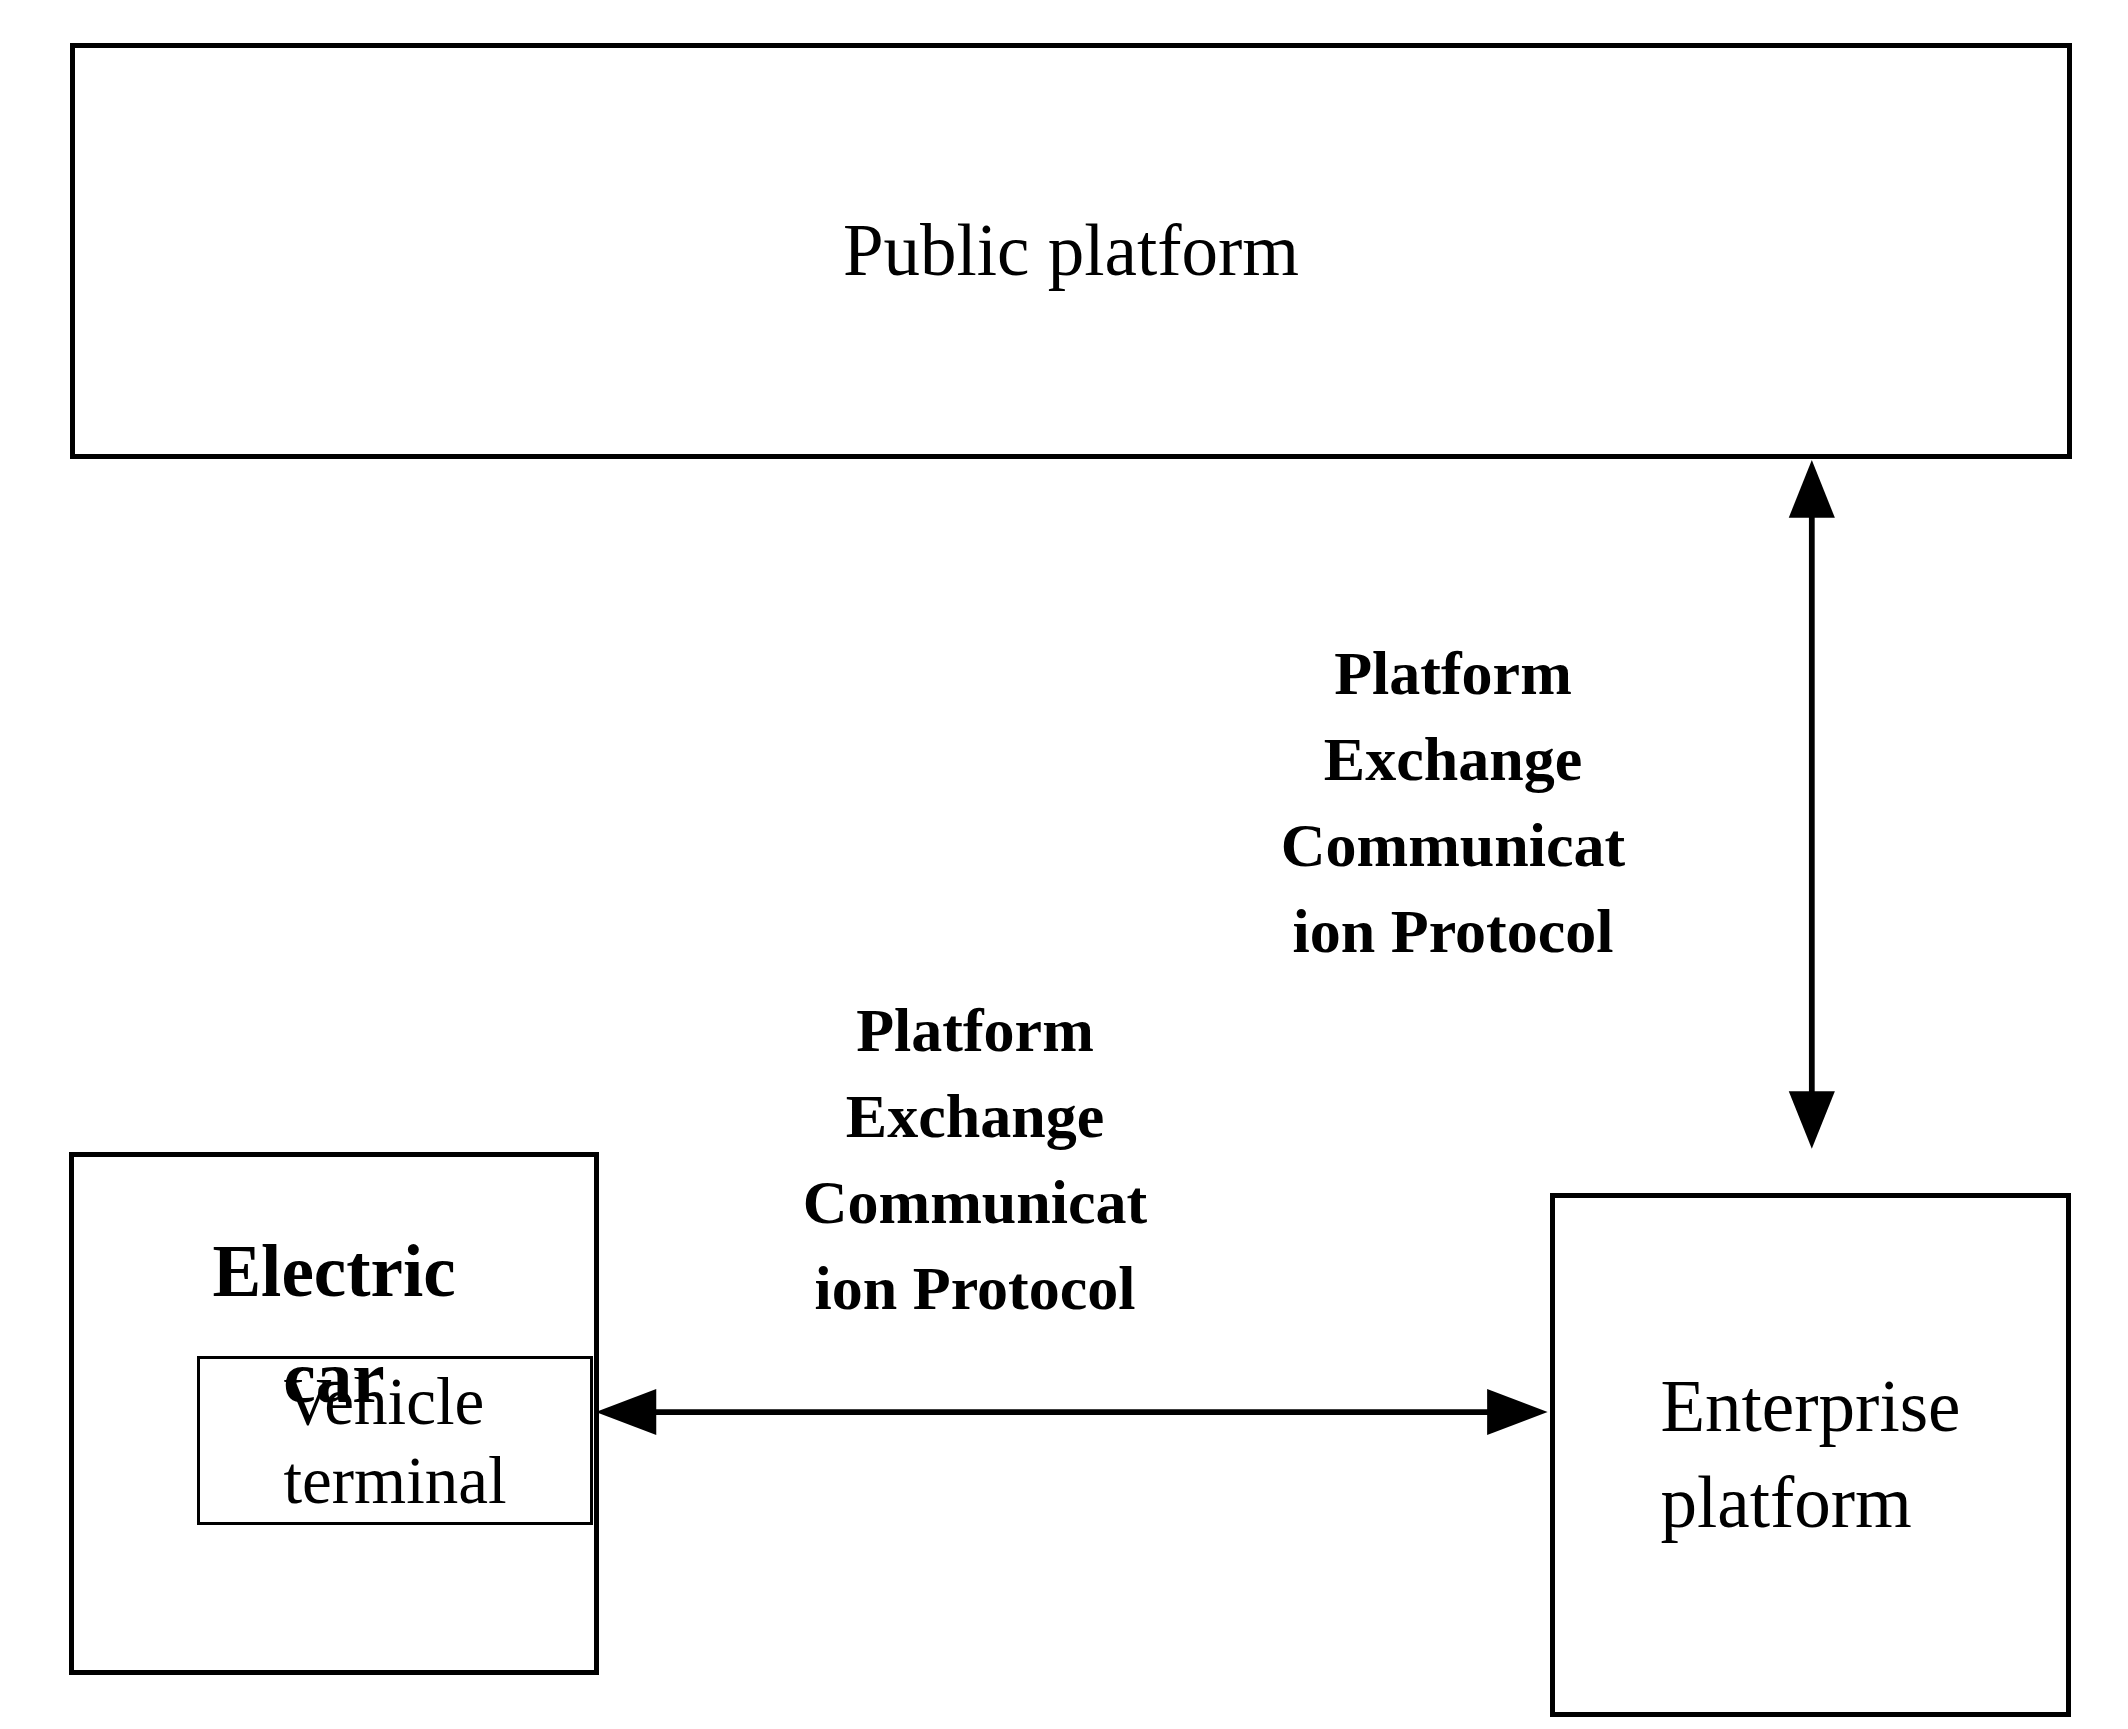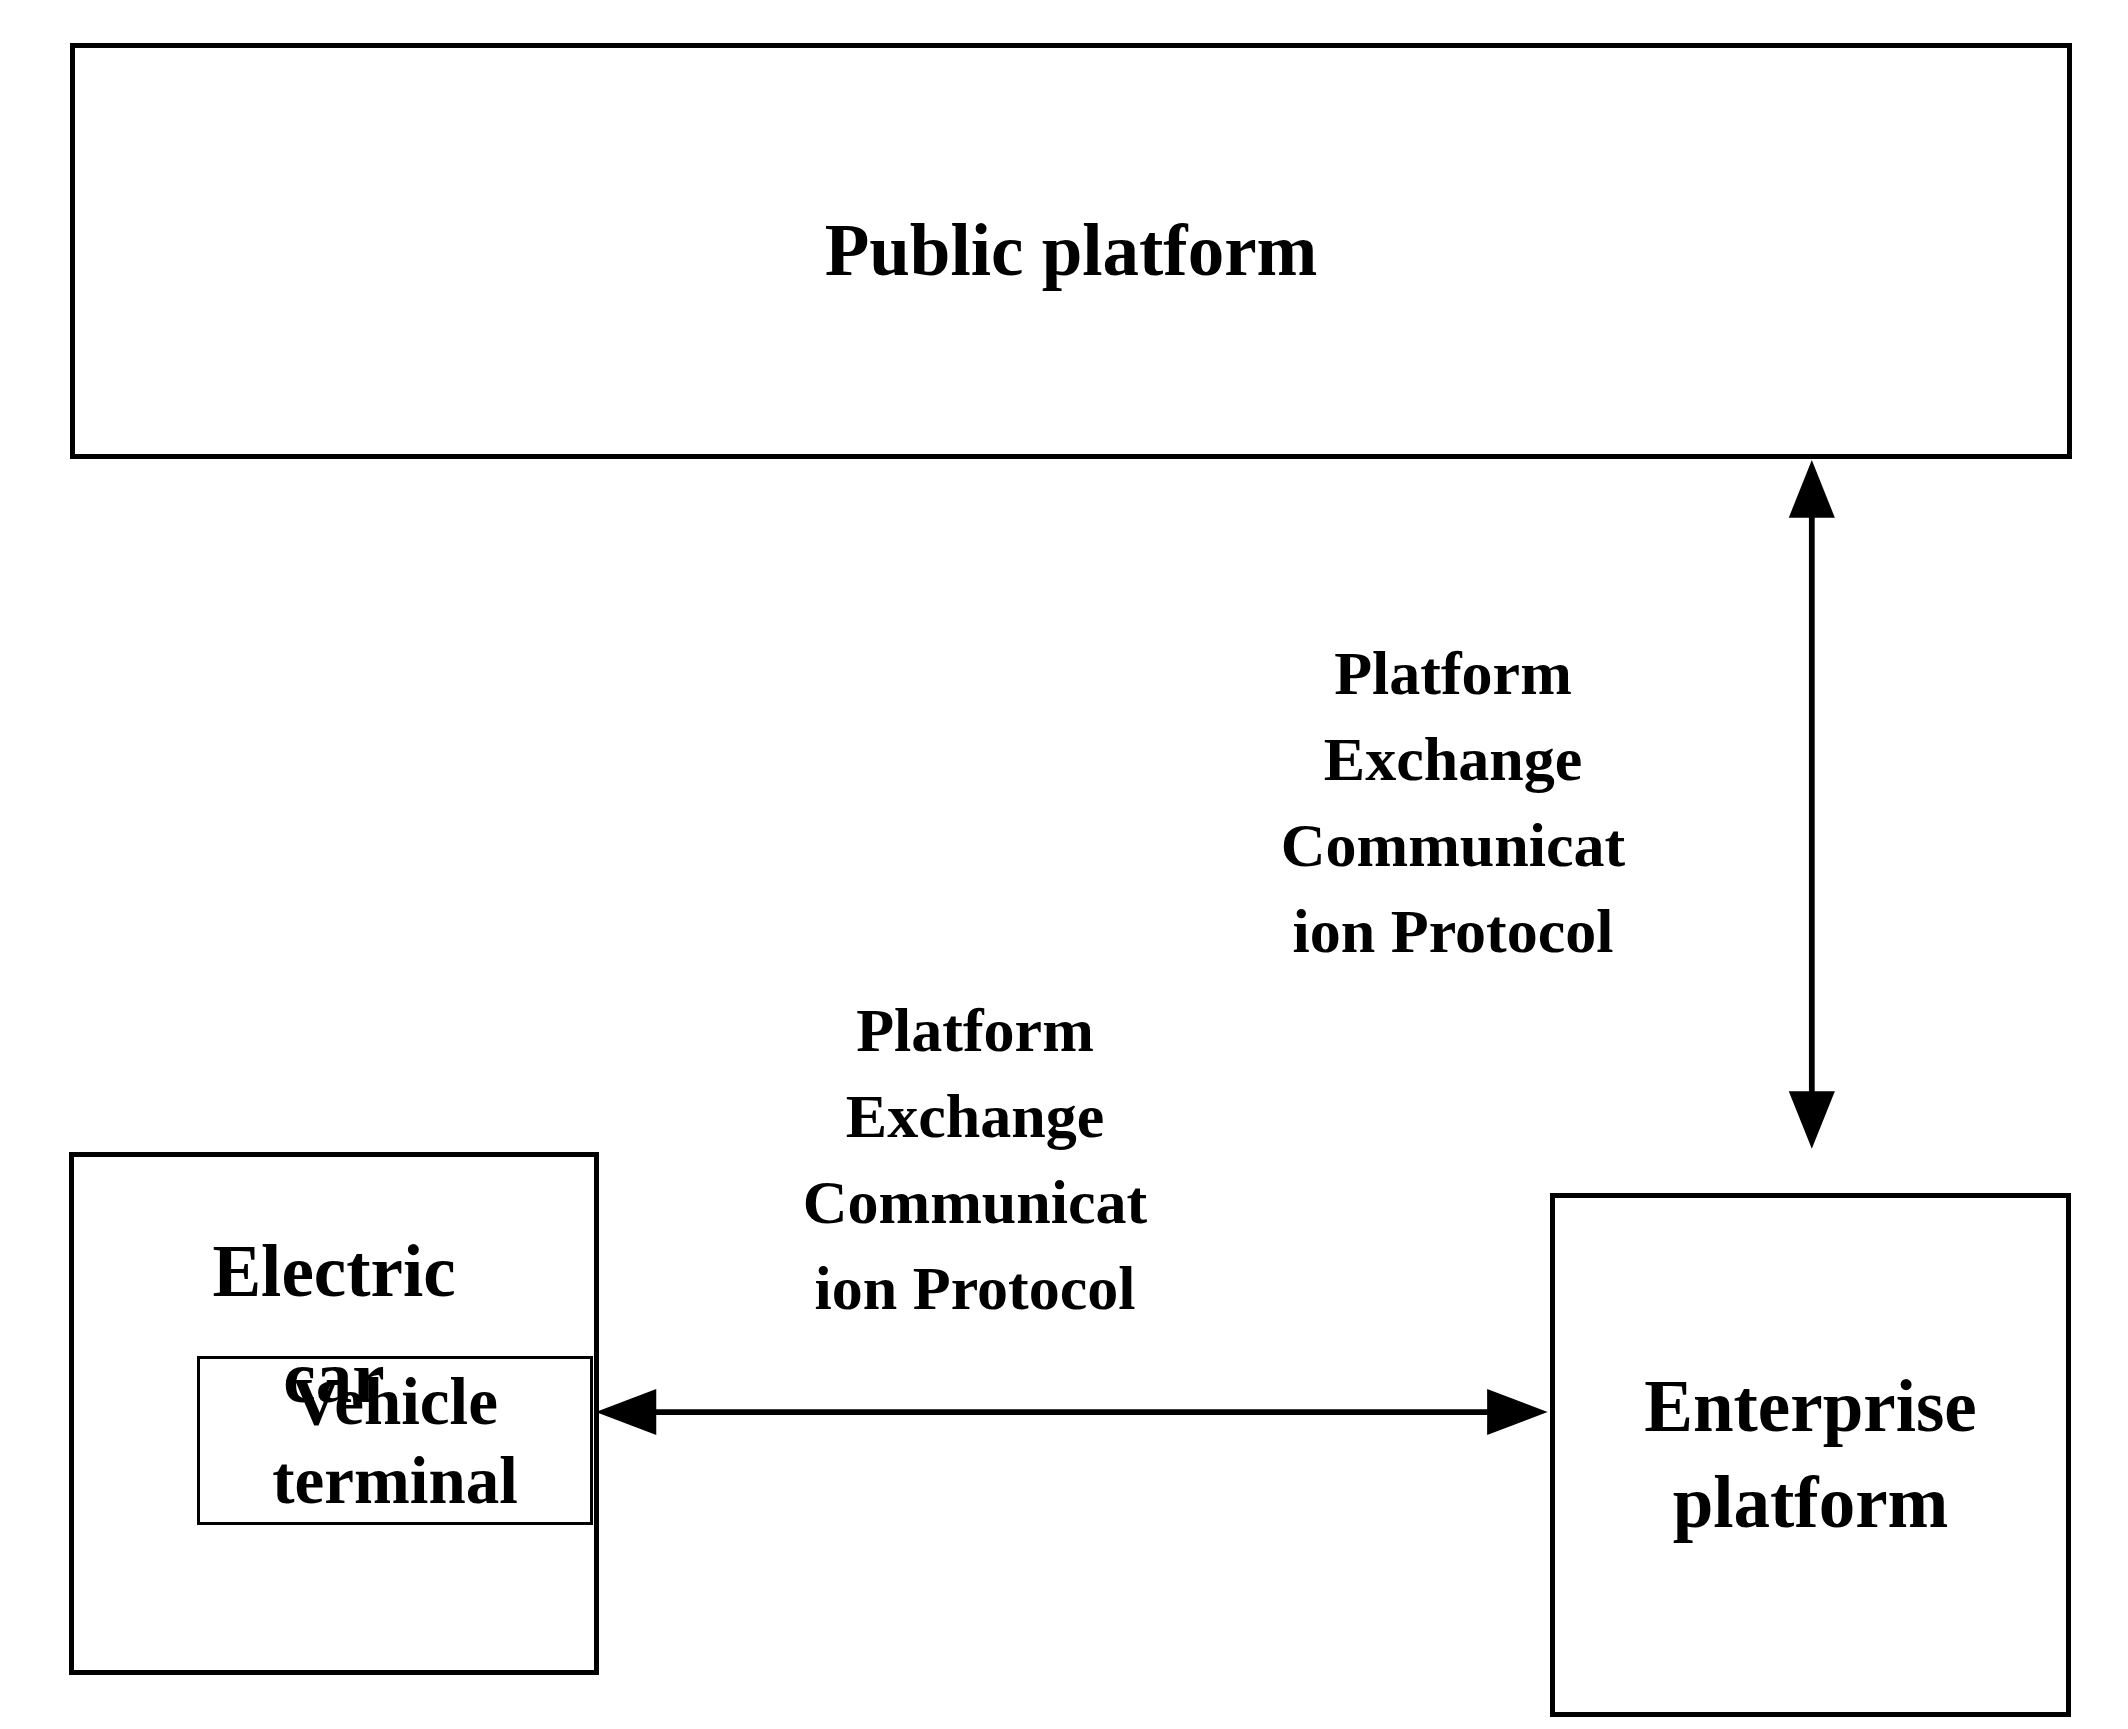--- a/index.html
+++ b/index.html
@@ -19,22 +19,21 @@
   .box {
     position: absolute;
     box-sizing: border-box;
     border: 5.8px solid #000000;
     background: #ffffff;
     display: flex;
     align-items: center;
     justify-content: center;
   }
   .box-title {
-    font-weight: bold;
-    text-align: center;
+    font-weight: normal;
     white-space: pre-line;
   }
   .floating-title {
     position: absolute;
     font-weight: bold;
     text-align: center;
     white-space: pre-line;
   }
   .connector-label {
     position: absolute;

